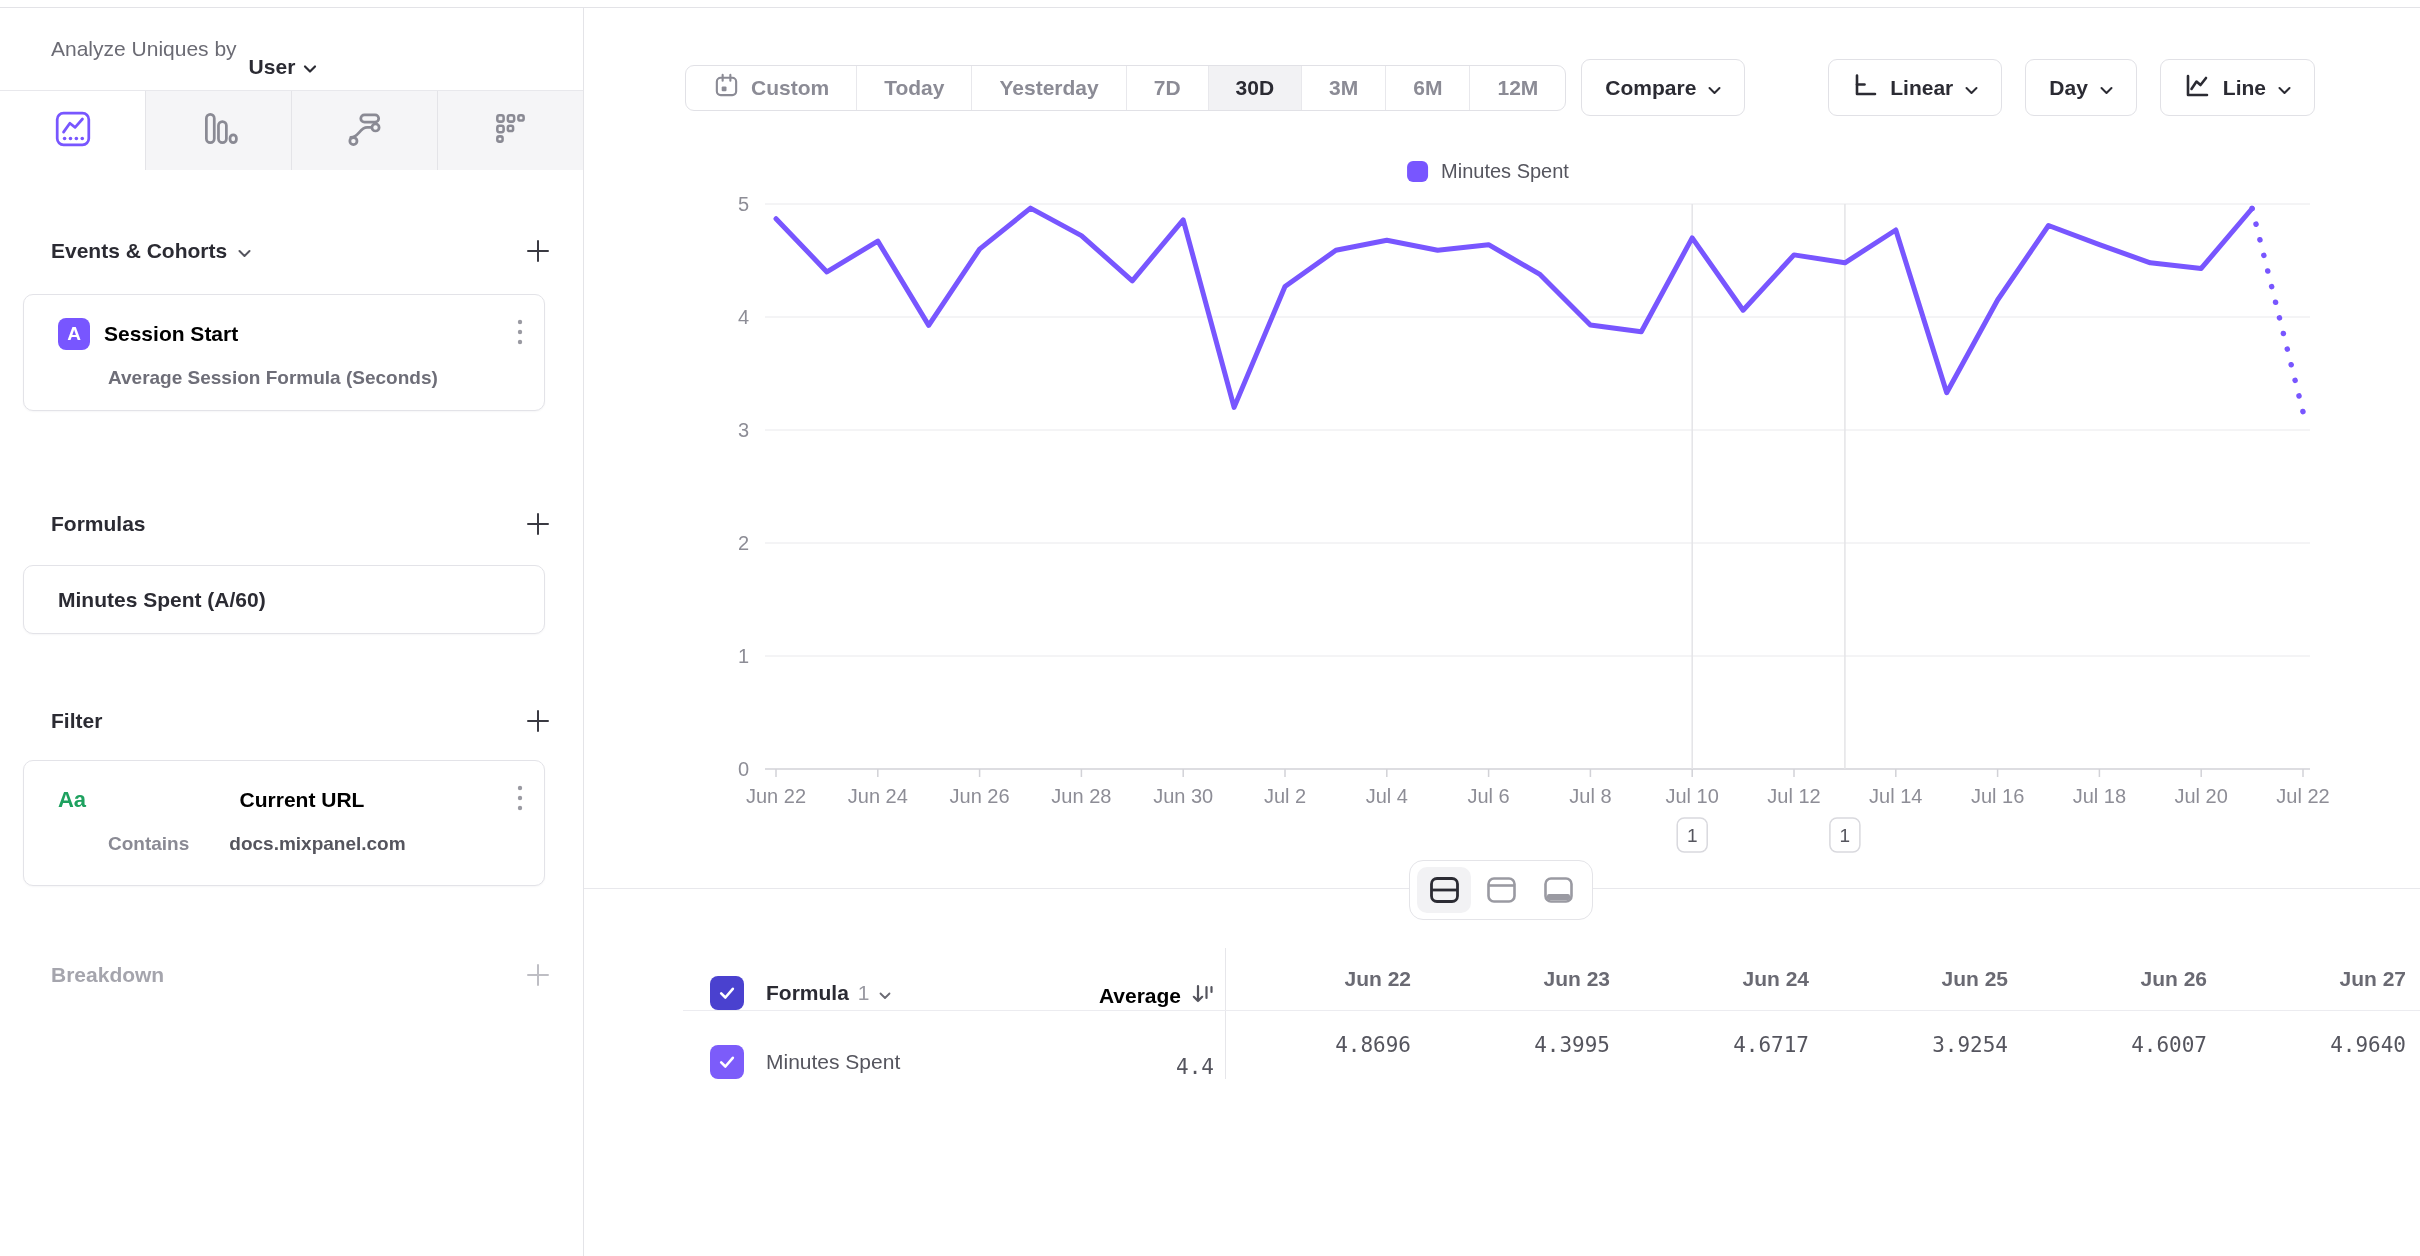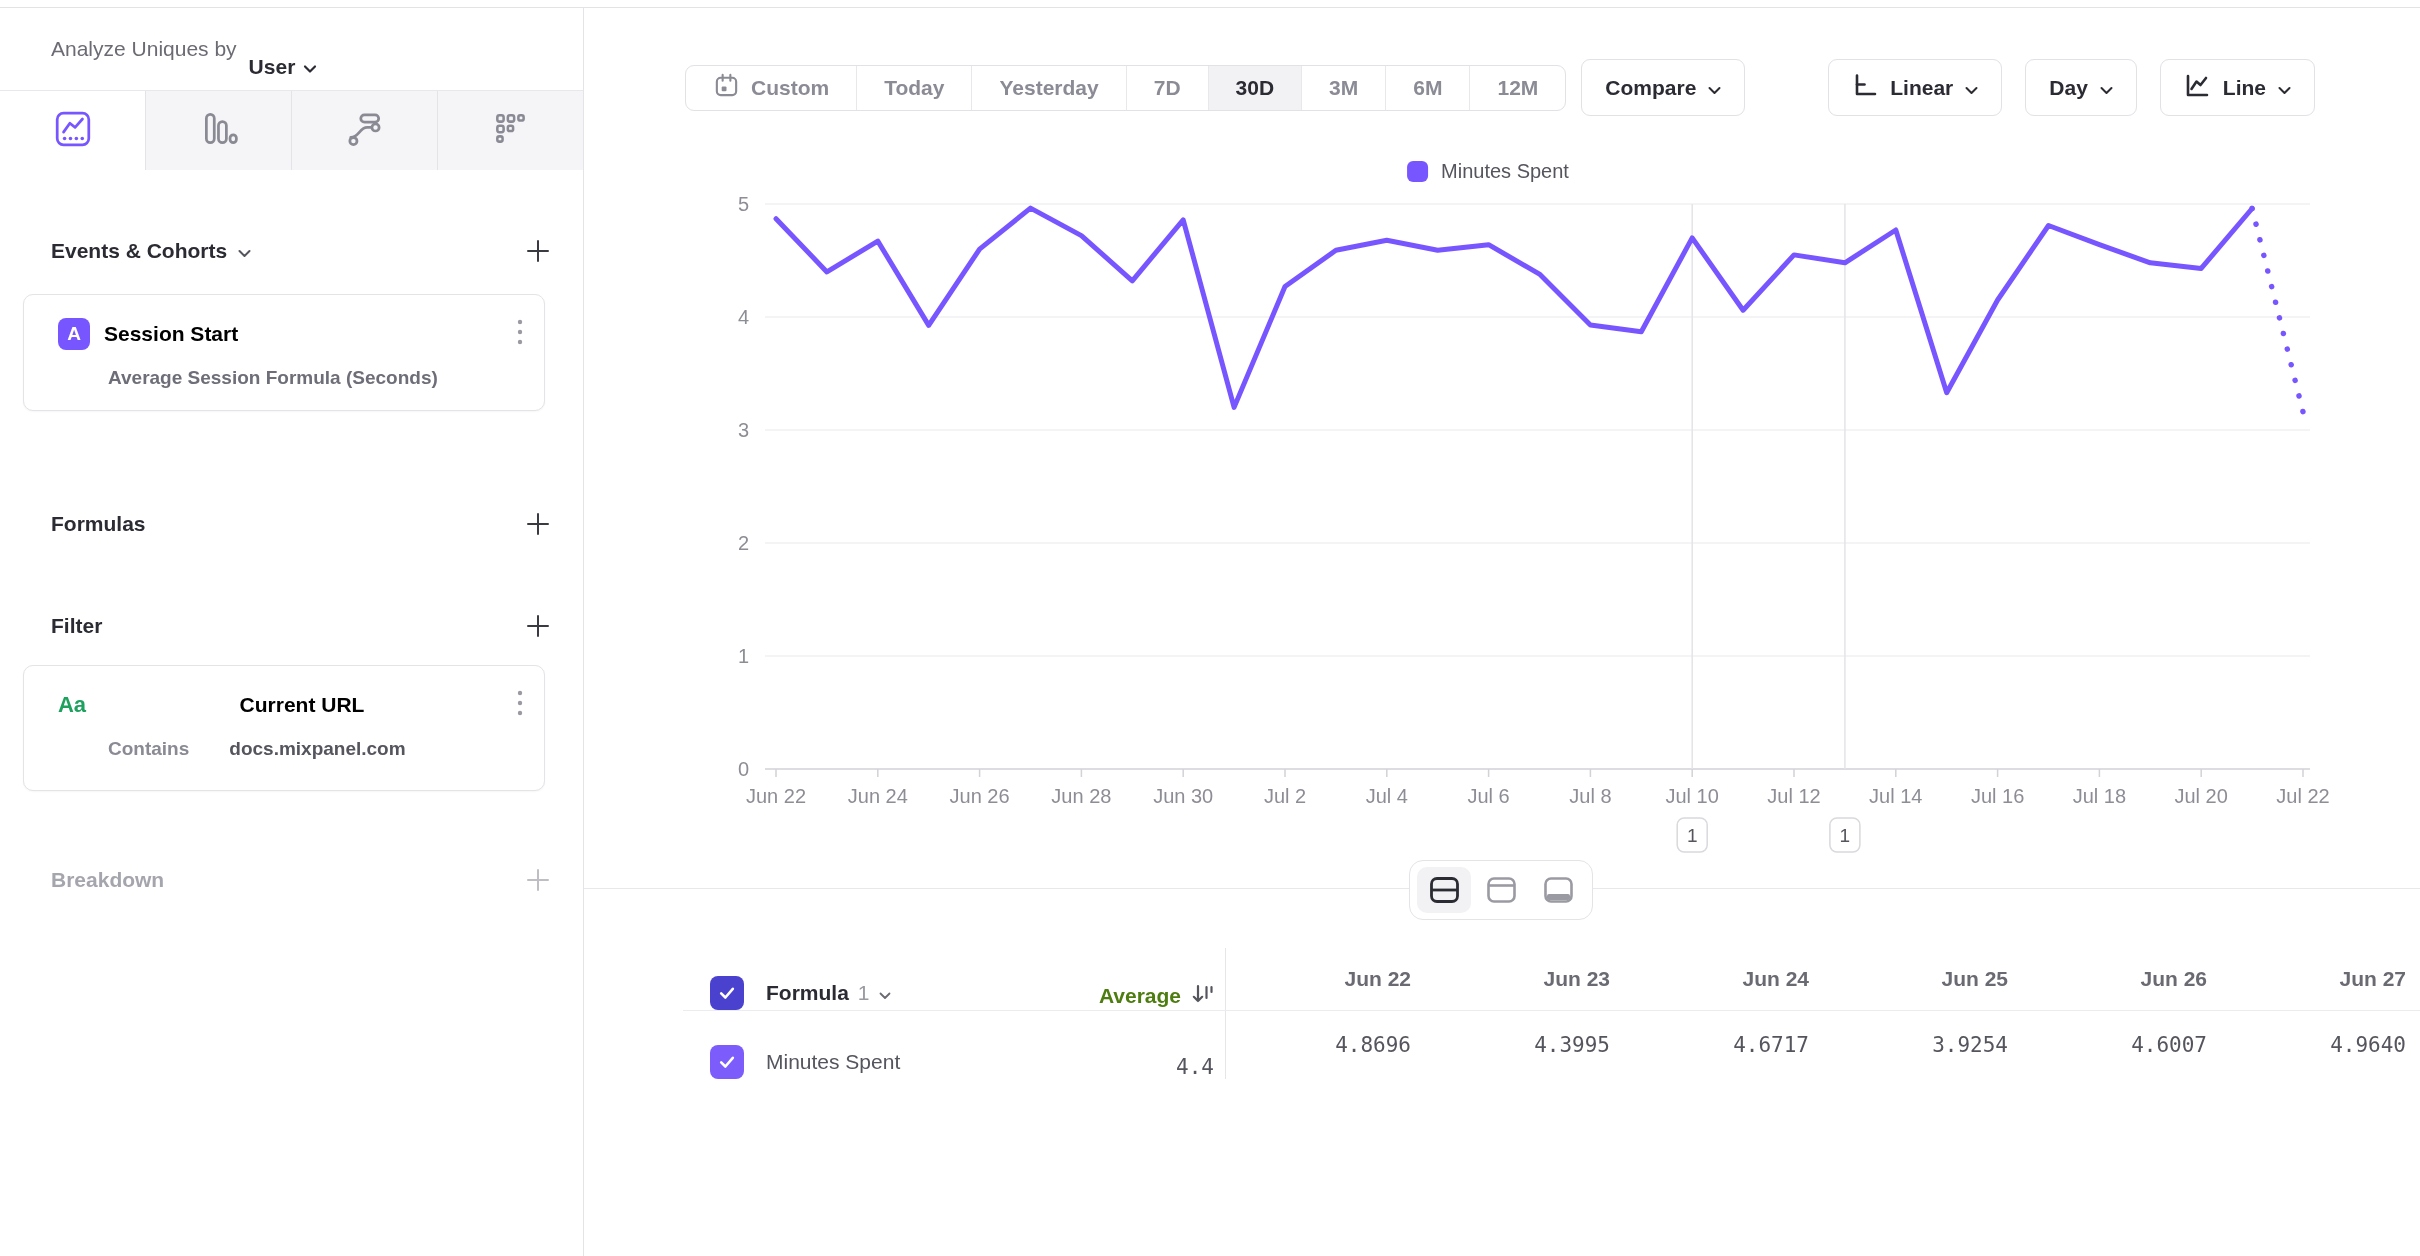--- a/index.html
+++ b/index.html
@@ -60,21 +60,21 @@
   .cell-name { width:420px; padding-left:126px; display:flex; align-items:center; gap:22px; }
   .cell-avg { width:228px; display:flex; align-items:center; justify-content:flex-end; gap:10px; }
   .date-cols { display:flex; margin-left:11px; border-left:1px solid #e6e6ea; align-self:stretch; align-items:center; }
   .dcell { width:199px; text-align:right; padding-right:14px; }
   .checkbox { width:34px; height:34px; border-radius:8px; display:flex; align-items:center; justify-content:center; cursor:pointer; flex:0 0 auto; }
   .checkbox.head-cb { background:#4a41cf; }
   .checkbox.row-cb { background:#7c5cfa; }
   .formula-label { font-size:21px; display:flex; align-items:center; gap:9px; cursor:pointer; }
   .formula-label .f { font-weight:700; color:#2b2b33; }
   .formula-label .n { color:#9a9aa2; font-weight:500; }
-  .avg-label { font-size:21px; font-weight:700; color:#4d7c0f; }
+  .avg-label { font-size:21px; font-weight:700; color:#000000; }
   .dhead { font-size:21px; font-weight:700; color:#6a6a73; }
   .mono { font-family:"DejaVu Sans Mono",monospace; font-size:21px; color:#55555e; }
   .row-name { font-size:21px; color:#55555e; }
   .muted-plus { opacity:.55; }
 </style>
 </head>
 <body>
 
 <div class="top-edge"></div>
 
@@ -156,20 +156,23 @@
 
   <div class="sb-section-header" style="margin-top:98px;">
     <span class="title">Formulas</span>
     <span class="plus-btn">
         <svg width="26" height="26" viewBox="0 0 26 26">
           <path d="M13,3 V23 M3,13 H23" stroke="#3a3a42" stroke-width="2" stroke-linecap="round"></path>
         </svg>
       </span>
   </div>
 
+  <div class="card" style="margin-top:26px; height:69px; display:flex; align-items:center; padding-left:34px;">
+    <span style="font-size:21px; font-weight:600; color:#2b2b33;">Minutes Spent (A/60)</span>
+  </div>
 
   <div class="sb-section-header" style="margin-top:72px;">
     <span class="title">Filter</span>
     <span class="plus-btn">
         <svg width="26" height="26" viewBox="0 0 26 26">
           <path d="M13,3 V23 M3,13 H23" stroke="#3a3a42" stroke-width="2" stroke-linecap="round"></path>
         </svg>
       </span>
   </div>
 

